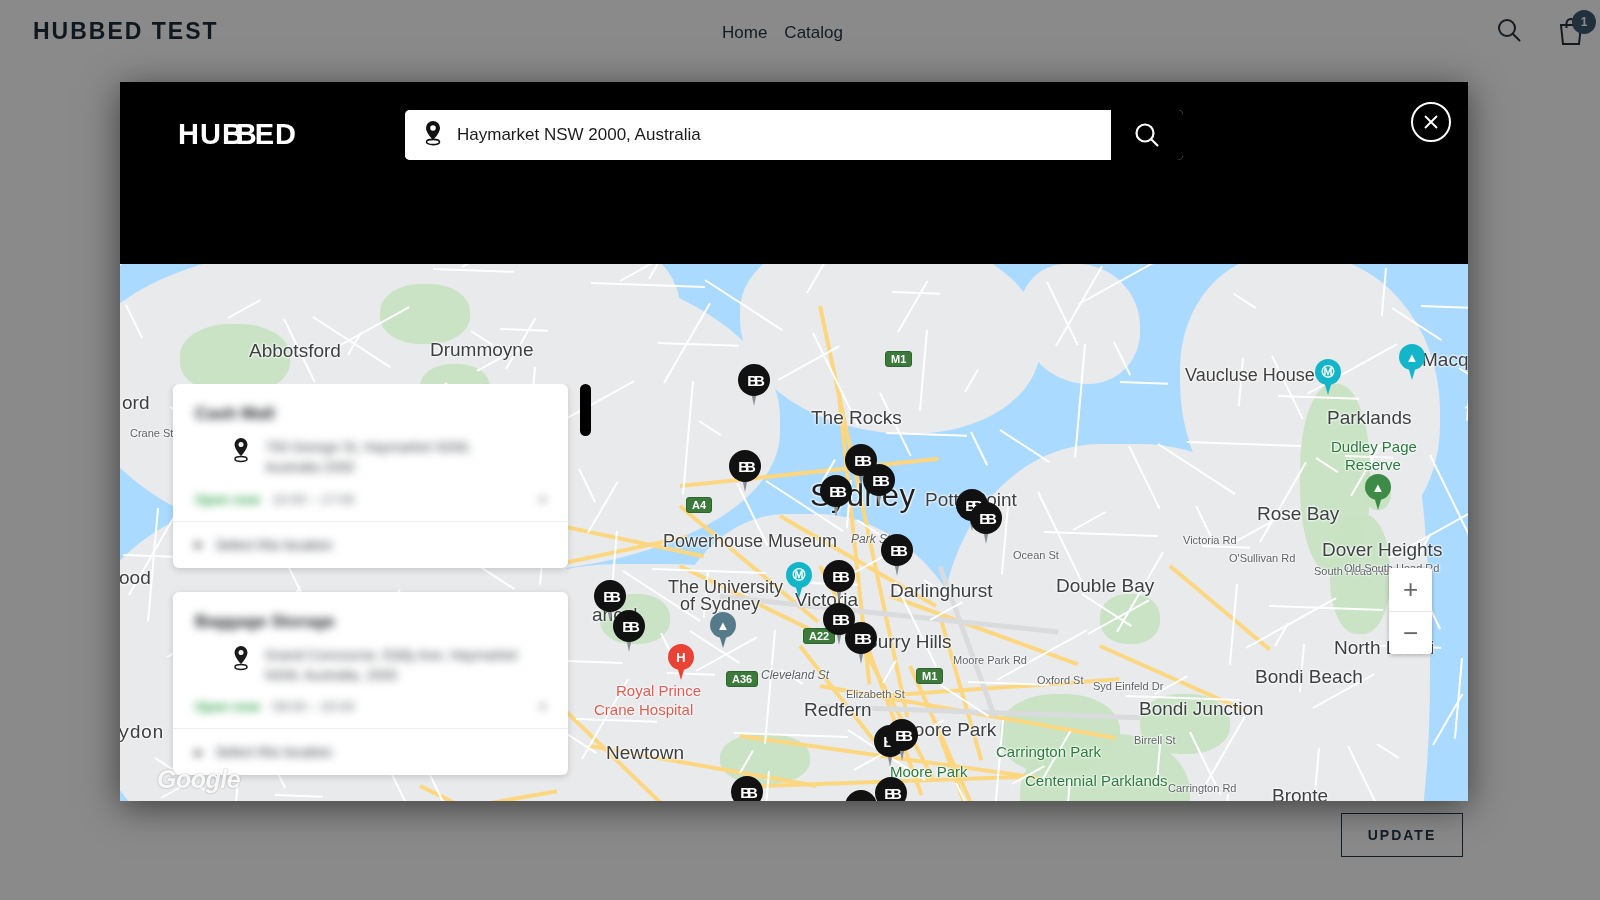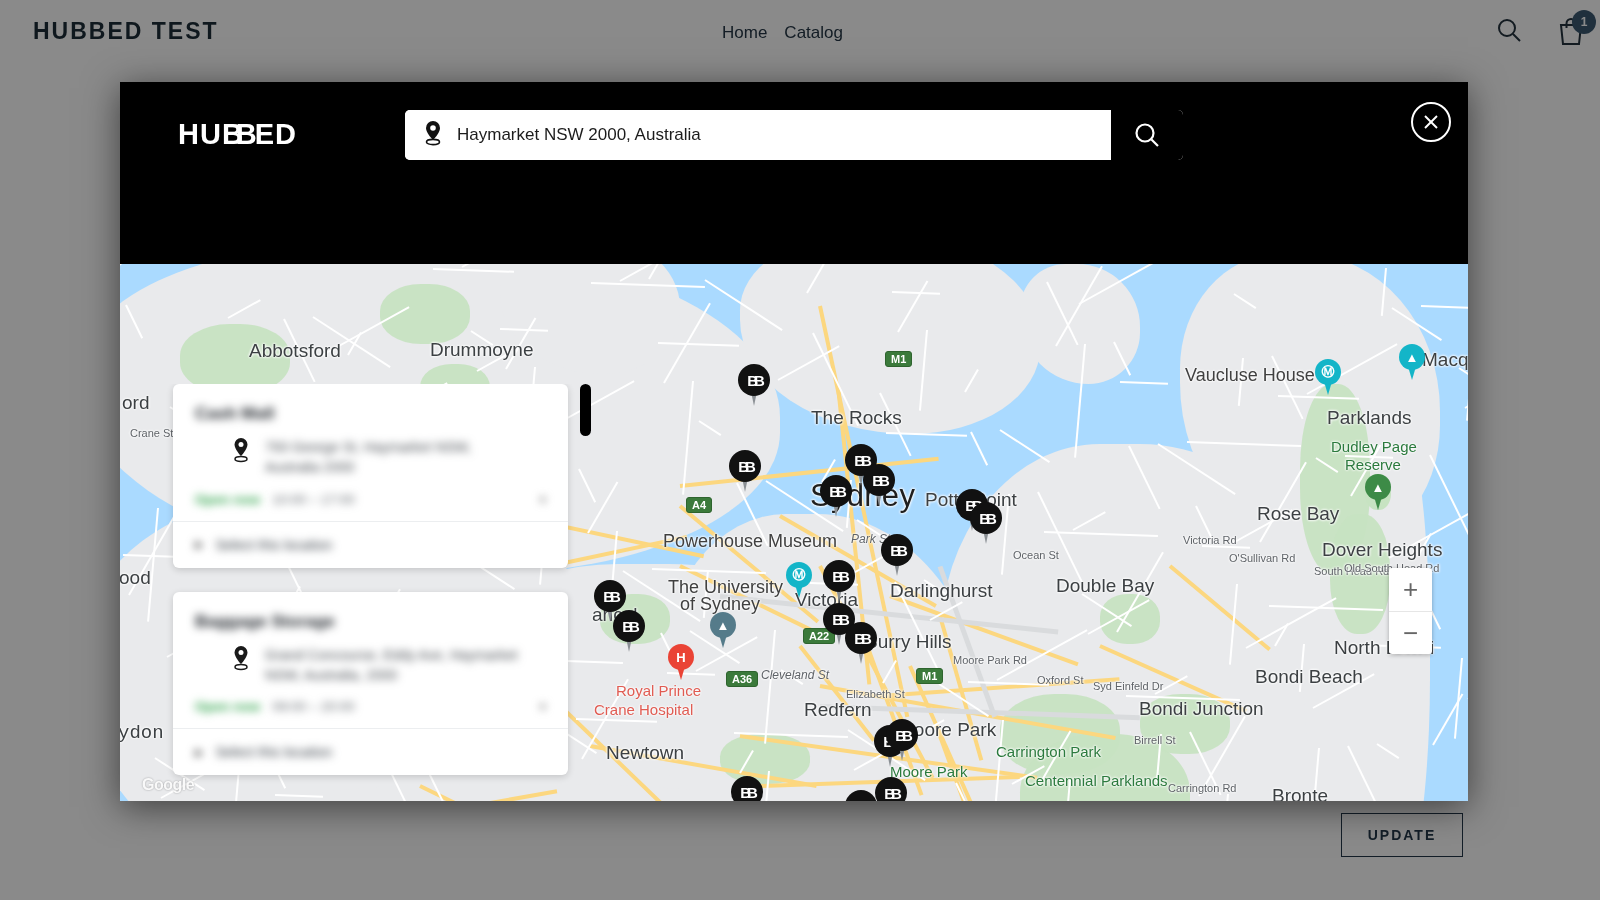--- a/index.html
+++ b/index.html
@@ -240,26 +240,27 @@
     box-shadow: 0 1px 4px rgba(0,0,0,0.3);
     z-index: 20;
   }
   .map-zoom .z {
     height: 43px; display: flex; align-items: center; justify-content: center;
     color: #666; font-size: 26px; cursor: pointer; user-select: none;
   }
   .map-zoom .z.minus { border-top: 1px solid #e6e6e6; font-size: 26px; }
 
   .google-wm {
-    position: absolute; left: 22px; bottom: 7px;
-    font-size: 16px; font-weight: bold;
+    position: absolute; left: 37px; bottom: 7px;
+    font-size: 25px; font-weight: bold;
     color: rgba(255,255,255,0.92);
     text-shadow: 0 0 2px rgba(0,0,0,0.35);
     letter-spacing: -0.5px;
     z-index: 18;
+    font-style: italic;
   }
 
   
   .results-panel {
     position: absolute; left: 31px; top: 120px;
     width: 443px; height: 400px;
     z-index: 15;
     overflow: hidden;
   }
   .results-inner { position: absolute; left: 22px; top: 0; width: 395px; }

